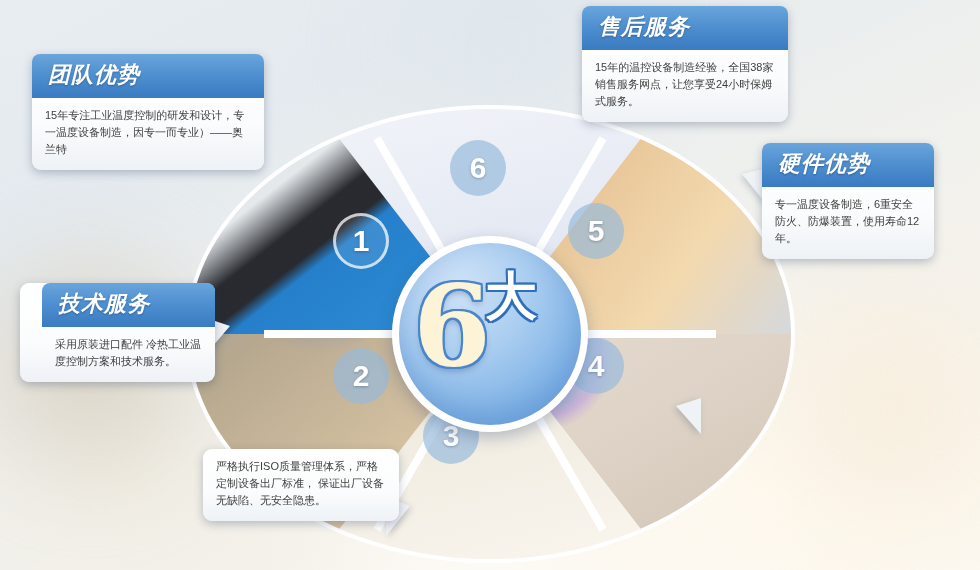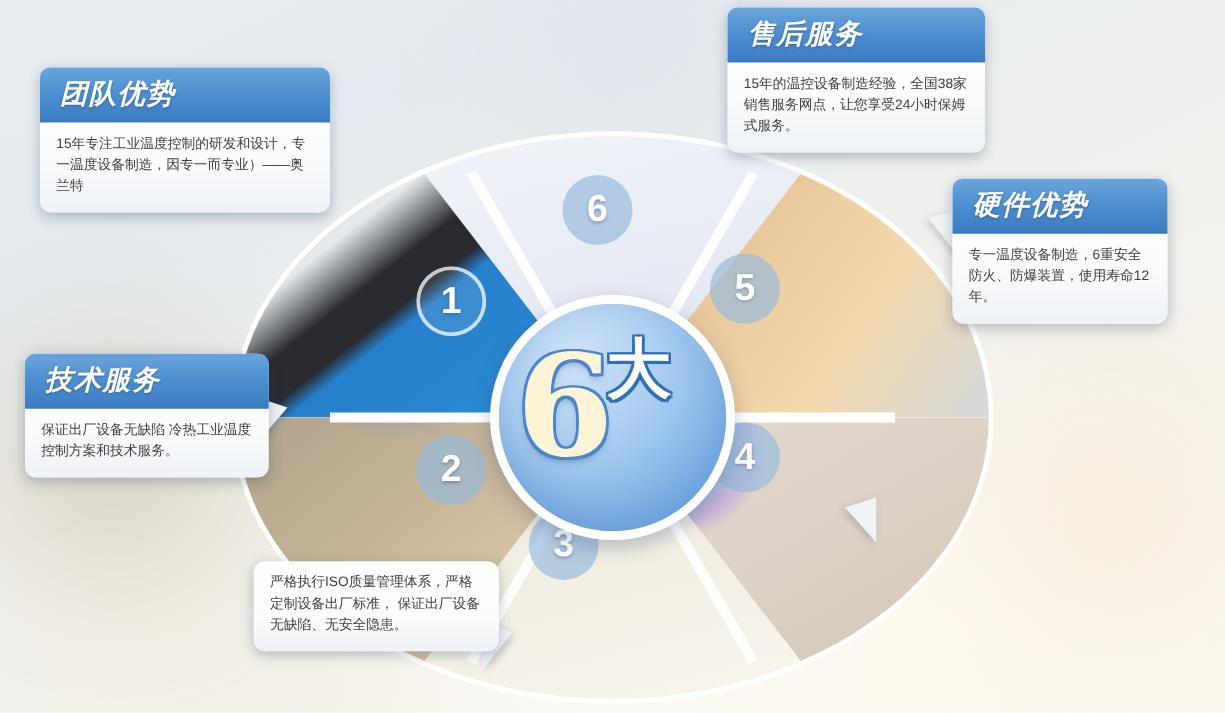--- a/index.html
+++ b/index.html
@@ -128,21 +128,21 @@
     white-space:pre-line;
   }
   .tail { position:absolute; width:0; height:0; }
 
   
   #co-team     { left:32px;  top:38px;  width:232px;margin-top:16px; }
   #co-after    { left:582px; top:6px;   width:206px; }
   #co-hardware { left:762px; top:143px; width:172px; }
   #co-software { left:697px; top:369px; width:186px; }
   #co-quality  { left:203px; top:449px; width:196px; }
-  #co-tech     { left:20px;  top:283px; width:195px; }
+  #co-tech     { left:20px;  top:283px; width:195px;padding-left:22px; }
 
   .tail-team { left:200px; top:112px;
     border-left:22px solid #f1f3f5; border-top:0 solid transparent;
     border-bottom:30px solid transparent; filter:drop-shadow(2px 2px 3px rgba(40,60,90,.25)); }
   .tail-after { left:584px; top:86px;
     border-right:24px solid #f4f6f8; border-bottom:30px solid transparent;
     filter:drop-shadow(-2px 2px 3px rgba(40,60,90,.22)); }
   .tail-hard { left:742px; top:168px;
     border-right:24px solid #f0f3f6; border-top:6px solid transparent;
     border-bottom:30px solid transparent; filter:drop-shadow(-2px 2px 3px rgba(40,60,90,.22)); }
@@ -256,15 +256,15 @@
 </div>
 <div class="tail tail-soft"></div>
 
 <div class="callout" id="co-quality">
   <div class="body">严格执行ISO质量管理体系，严格定制设备出厂标准，      保证出厂设备无缺陷、无安全隐患。</div>
 </div>
 <div class="tail tail-qual"></div>
 
 <div class="callout" id="co-tech">
   <div class="hdr">技术服务</div>
-  <div class="body">保证出厂设备无缺陷      冷热工业温度控制方案和技术服务。</div>
+  <div class="body">采用原装进口配件      冷热工业温度控制方案和技术服务。</div>
 </div>
 <div class="tail tail-tech"></div>
 
 </body></html>

